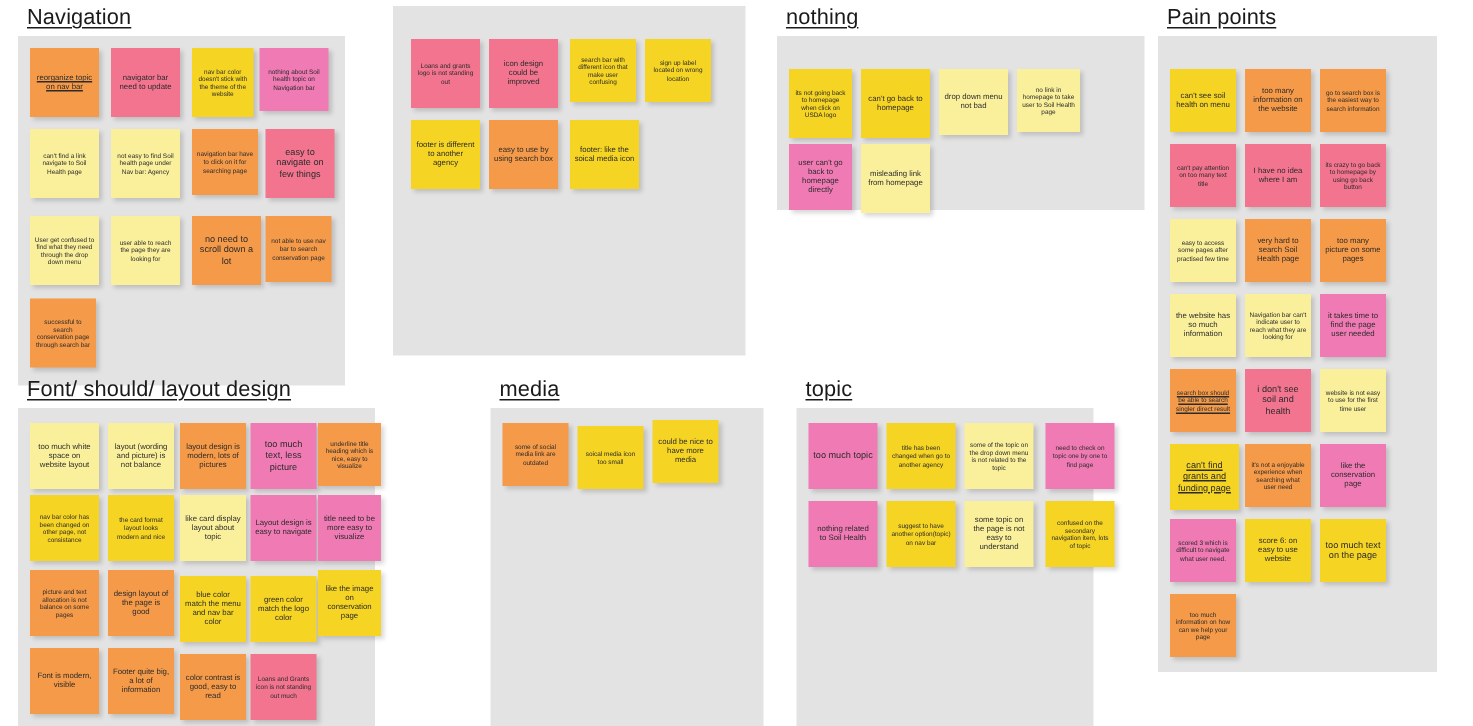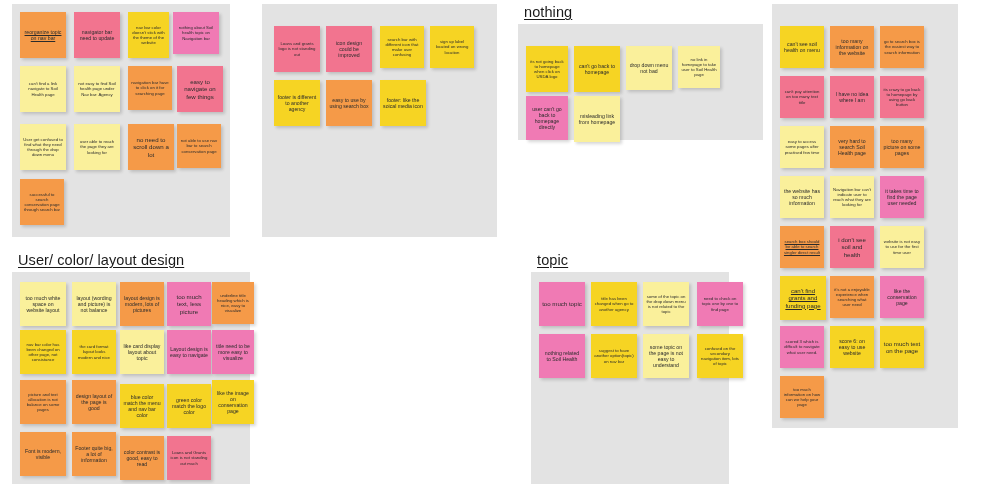--- a/index.html
+++ b/index.html
@@ -55,20 +55,21 @@
   .t-xs  { font-size: 4.3px; }
   .t-s   { font-size: 5.2px; }
   .t-m   { font-size: 6.1px; }
   .u { text-decoration: underline; }
 </style>
 </head>
 <body>
 
 <div class="board">
     <div class="section" style="left: 12px; top: 4px; width: 218px;">
+      <div class="section-title">Navigation</div>
       <div class="panel" style="height: 233px; background: rgb(227, 227, 227);">
         <div class="note c-orange" style="left: 8px; top: 8px; width: 46px; height: 46px;">
           <span class="t-s u">reorganize topic on nav bar</span>
         </div>
         <div class="note c-pink" style="left: 62px; top: 8px; width: 46px; height: 46px;">
           <span class="t-s">navigator bar need to update</span>
         </div>
         <div class="note c-yellow" style="left: 116px; top: 8px; width: 41px; height: 46px;">
           <span class="t-xs">nav bar color doesn't stick with the theme of the website</span>
         </div>
@@ -146,20 +147,21 @@
         </div>
         <div class="note c-hotpink" style="left: 8px; top: 72px; width: 42px; height: 44px;">
           <span class="t-s">user can't go back to homepage directly</span>
         </div>
         <div class="note c-lyellow" style="left: 56px; top: 72px; width: 46px; height: 46px;">
           <span class="t-s">misleading link from homepage</span>
         </div>
       </div>
     </div>
     <div class="section" style="left: 772px; top: 4px; width: 186px;">
+      <div class="section-title">Pain points</div>
       <div class="panel" style="height: 424px; background: rgb(227, 227, 227);">
         <div class="note c-yellow" style="left: 8px; top: 22px; width: 44px; height: 42px;">
           <span class="t-s">can't see soil health on menu</span>
         </div>
         <div class="note c-orange" style="left: 58px; top: 22px; width: 44px; height: 42px;">
           <span class="t-s">too many information on the website</span>
         </div>
         <div class="note c-orange" style="left: 108px; top: 22px; width: 44px; height: 42px;">
           <span class="t-xs">go to search box is the easiest way to search information</span>
         </div>
@@ -216,21 +218,21 @@
         </div>
         <div class="note c-yellow" style="left: 108px; top: 322px; width: 44px; height: 42px;">
           <span class="t-m">too much text on the page</span>
         </div>
         <div class="note c-orange" style="left: 8px; top: 372px; width: 44px; height: 42px;">
           <span class="t-xs">too much information on how can we help your page</span>
         </div>
       </div>
     </div>
     <div class="section" style="left: 12px; top: 252px; width: 238px;">
-      <div class="section-title">User/ color/ layout design</div>
+      <div class="section-title">Font/ should/ layout design</div>
       <div class="panel" style="height: 212px; background: rgb(227, 227, 227);">
         <div class="note c-lyellow" style="left: 8px; top: 10px; width: 46px; height: 44px;">
           <span class="t-s">too much white space on website layout</span>
         </div>
         <div class="note c-lyellow" style="left: 60px; top: 10px; width: 44px; height: 44px;">
           <span class="t-s">layout (wording and picture) is not balance</span>
         </div>
         <div class="note c-orange" style="left: 108px; top: 10px; width: 44px; height: 44px;">
           <span class="t-s">layout design is modern, lots of pictures</span>
         </div>
@@ -274,20 +276,34 @@
           <span class="t-s">Font is modern, visible</span>
         </div>
         <div class="note c-orange" style="left: 60px; top: 160px; width: 44px; height: 44px;">
           <span class="t-s">Footer quite big, a lot of information</span>
         </div>
         <div class="note c-orange" style="left: 108px; top: 164px; width: 44px; height: 44px;">
           <span class="t-s">color contrast is good, easy to read</span>
         </div>
         <div class="note c-pink" style="left: 155px; top: 164px; width: 44px; height: 44px;">
           <span class="t-xs">Loans and Grants icon is not standing out much</span>
+        </div>
+      </div>
+    </div>
+    <div class="section" style="left: 327px; top: 252px; width: 182px;">
+      <div class="section-title">media</div>
+      <div class="panel" style="height: 212px; background: rgb(227, 227, 227);">
+        <div class="note c-orange" style="left: 8px; top: 10px; width: 44px; height: 42px;">
+          <span class="t-xs">some of social media link are outdated</span>
+        </div>
+        <div class="note c-yellow" style="left: 58px; top: 12px; width: 44px; height: 42px;">
+          <span class="t-xs">soical media icon too small</span>
+        </div>
+        <div class="note c-yellow" style="left: 108px; top: 8px; width: 44px; height: 42px;">
+          <span class="t-s">could be nice to have more media</span>
         </div>
       </div>
     </div>
     <div class="section" style="left: 518px; top: 252px; width: 211px; padding-left: 13px;">
       <div class="section-title">topic</div>
       <div class="panel" style="height: 212px; background: rgb(227, 227, 227);">
         <div class="note c-hotpink" style="left: 8px; top: 10px; width: 46px; height: 44px;">
           <span class="t-m">too much topic</span>
         </div>
         <div class="note c-yellow" style="left: 60px; top: 10px; width: 46px; height: 44px;">

